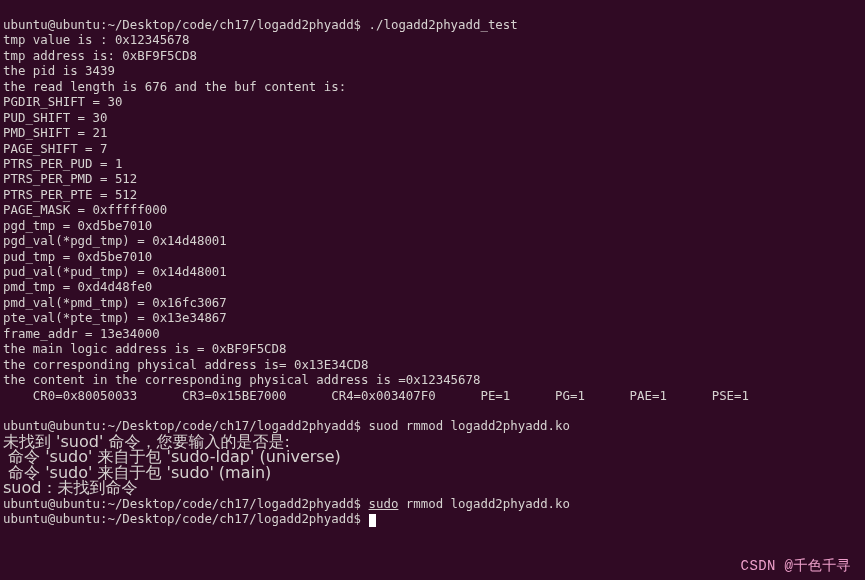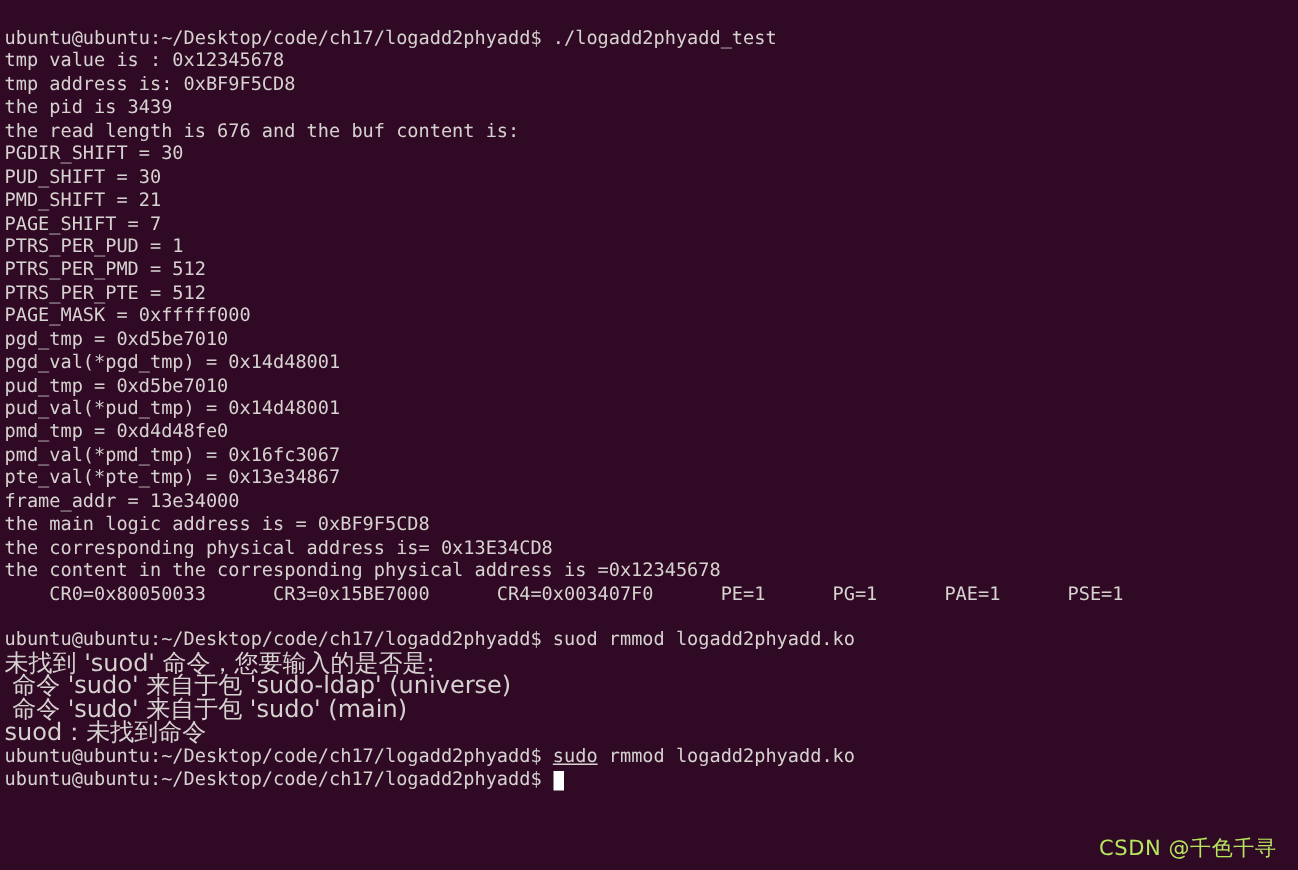--- a/index.html
+++ b/index.html
@@ -89,14 +89,14 @@
       <div class="line"><span>    CR0=0x80050033      CR3=0x15BE7000      CR4=0x003407F0      PE=1      PG=1      PAE=1      PSE=1</span></div>
       <div class="line blank">&nbsp;</div>
       <div class="line"><span>ubuntu@ubuntu:~/Desktop/code/ch17/logadd2phyadd$</span><span> suod rmmod logadd2phyadd.ko</span></div>
       <div class="line cjk"><span>未找到 'suod' 命令，您要输入的是否是:</span></div>
       <div class="line cjk"><span> 命令 'sudo' 来自于包 'sudo-ldap' (universe)</span></div>
       <div class="line cjk"><span> 命令 'sudo' 来自于包 'sudo' (main)</span></div>
       <div class="line cjk"><span>suod：未找到命令</span></div>
       <div class="line"><span>ubuntu@ubuntu:~/Desktop/code/ch17/logadd2phyadd$</span><span> </span><span class="underline">sudo</span><span> rmmod logadd2phyadd.ko</span></div>
       <div class="line"><span>ubuntu@ubuntu:~/Desktop/code/ch17/logadd2phyadd$</span><span> </span><span class="cursor" style="background: rgb(255, 255, 255);"></span></div>
     </div>
-  <div id="watermark" style="color: #bef264;">CSDN @千色千寻</div>
+  <div id="watermark" style="color: #f9a8d4; font-family: Liberation Mono, monospace;">CSDN @千色千寻</div>
 </div>
 
 </body></html>

